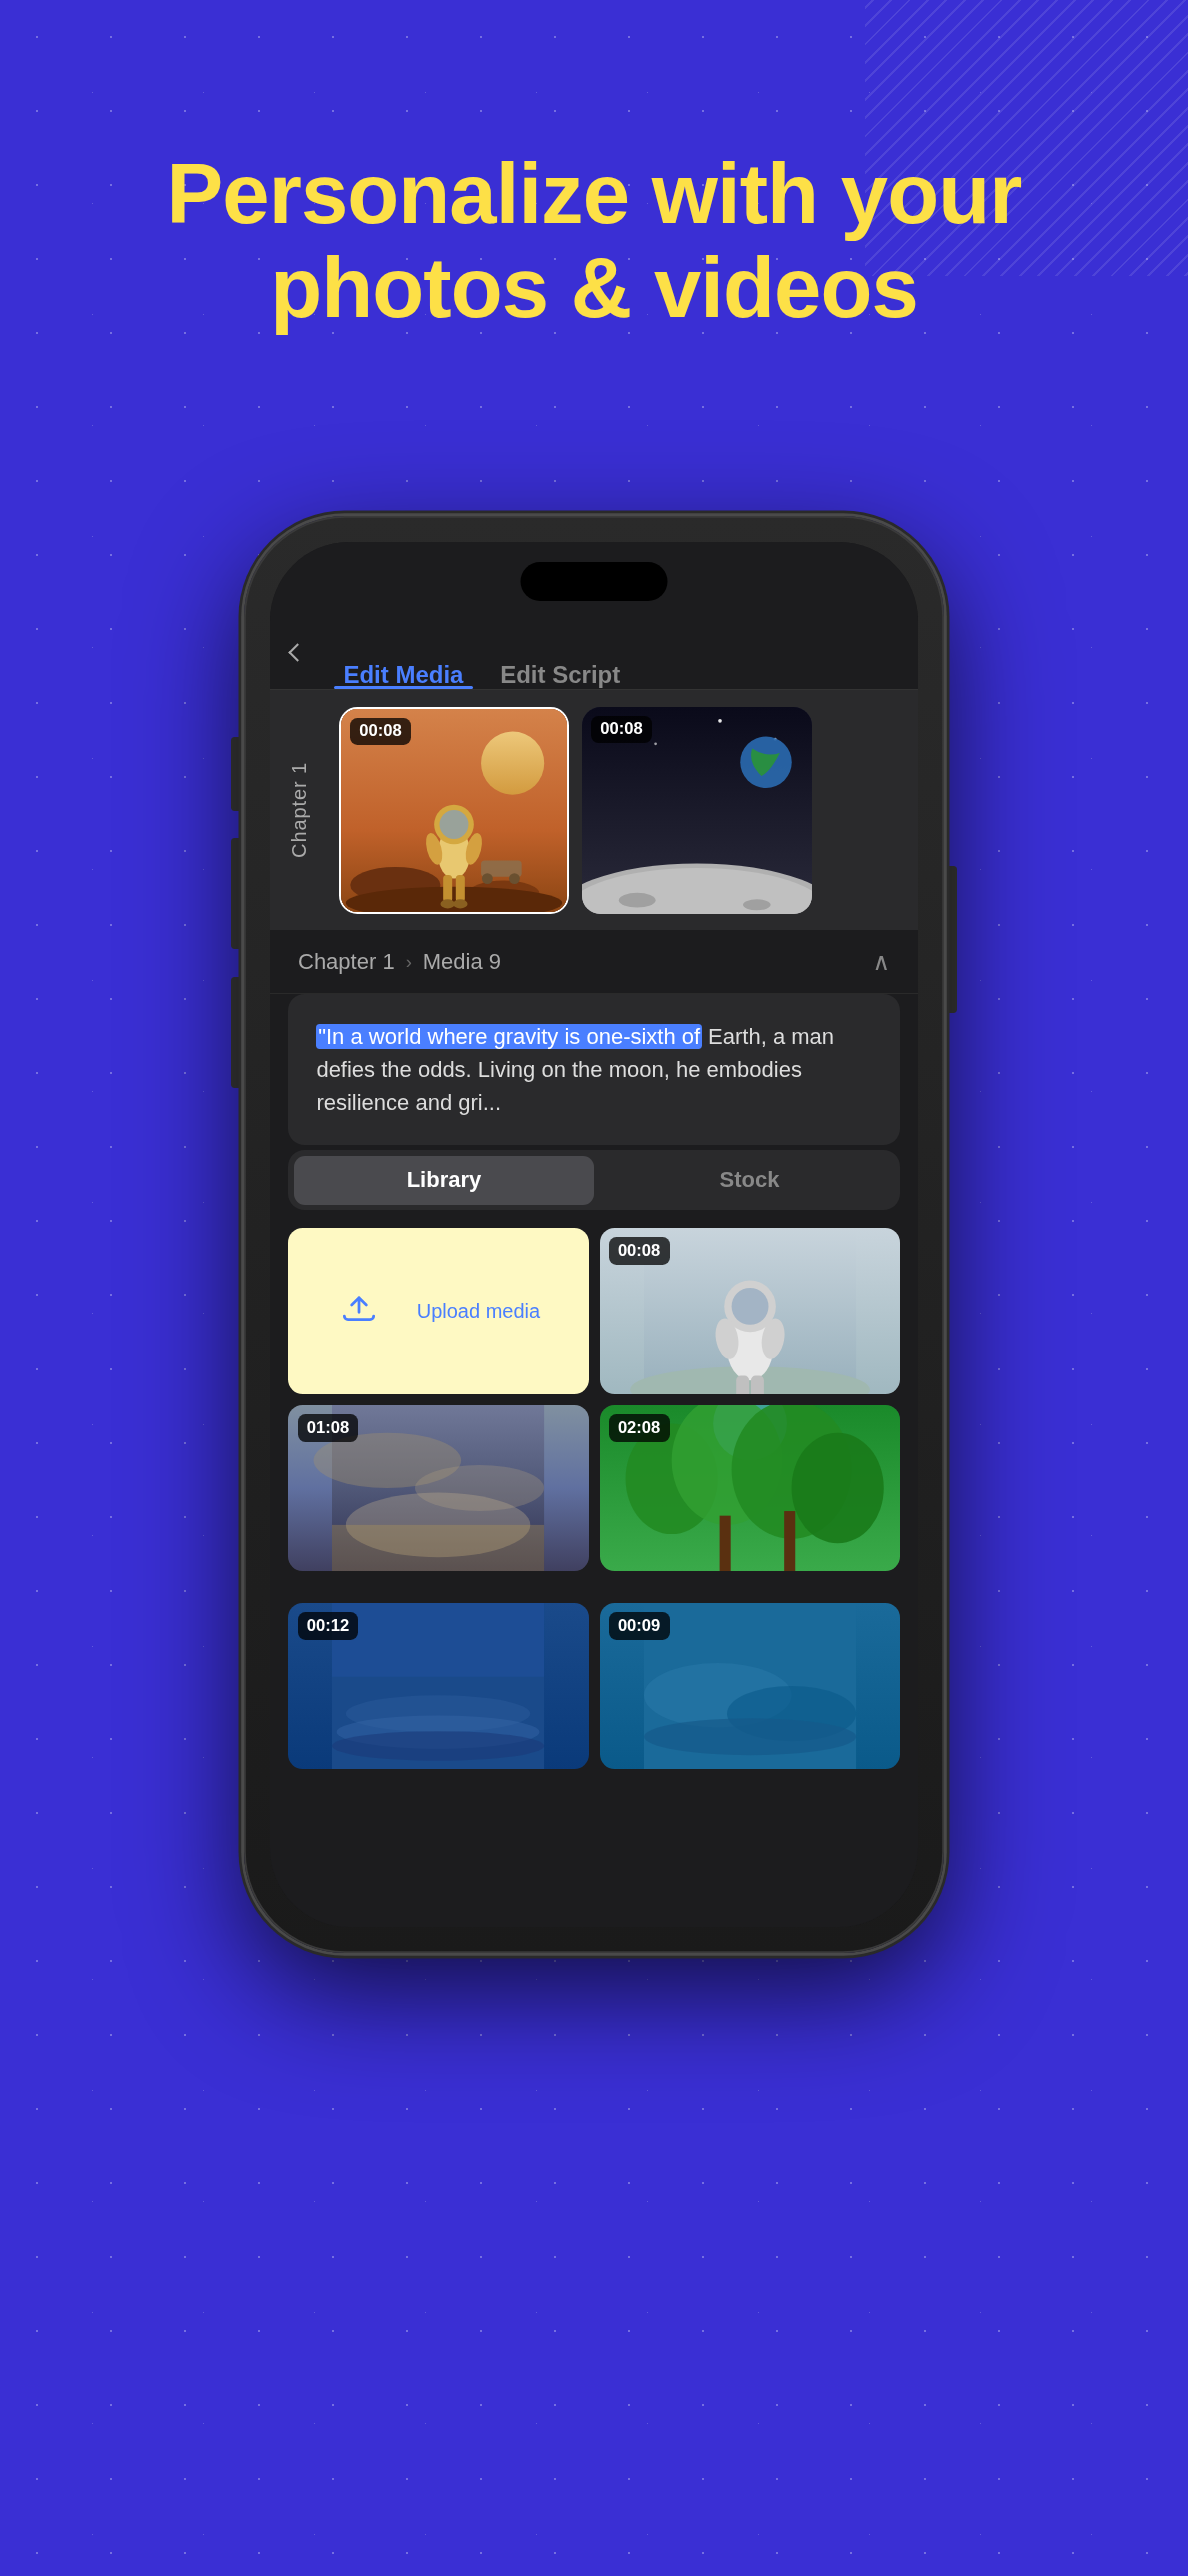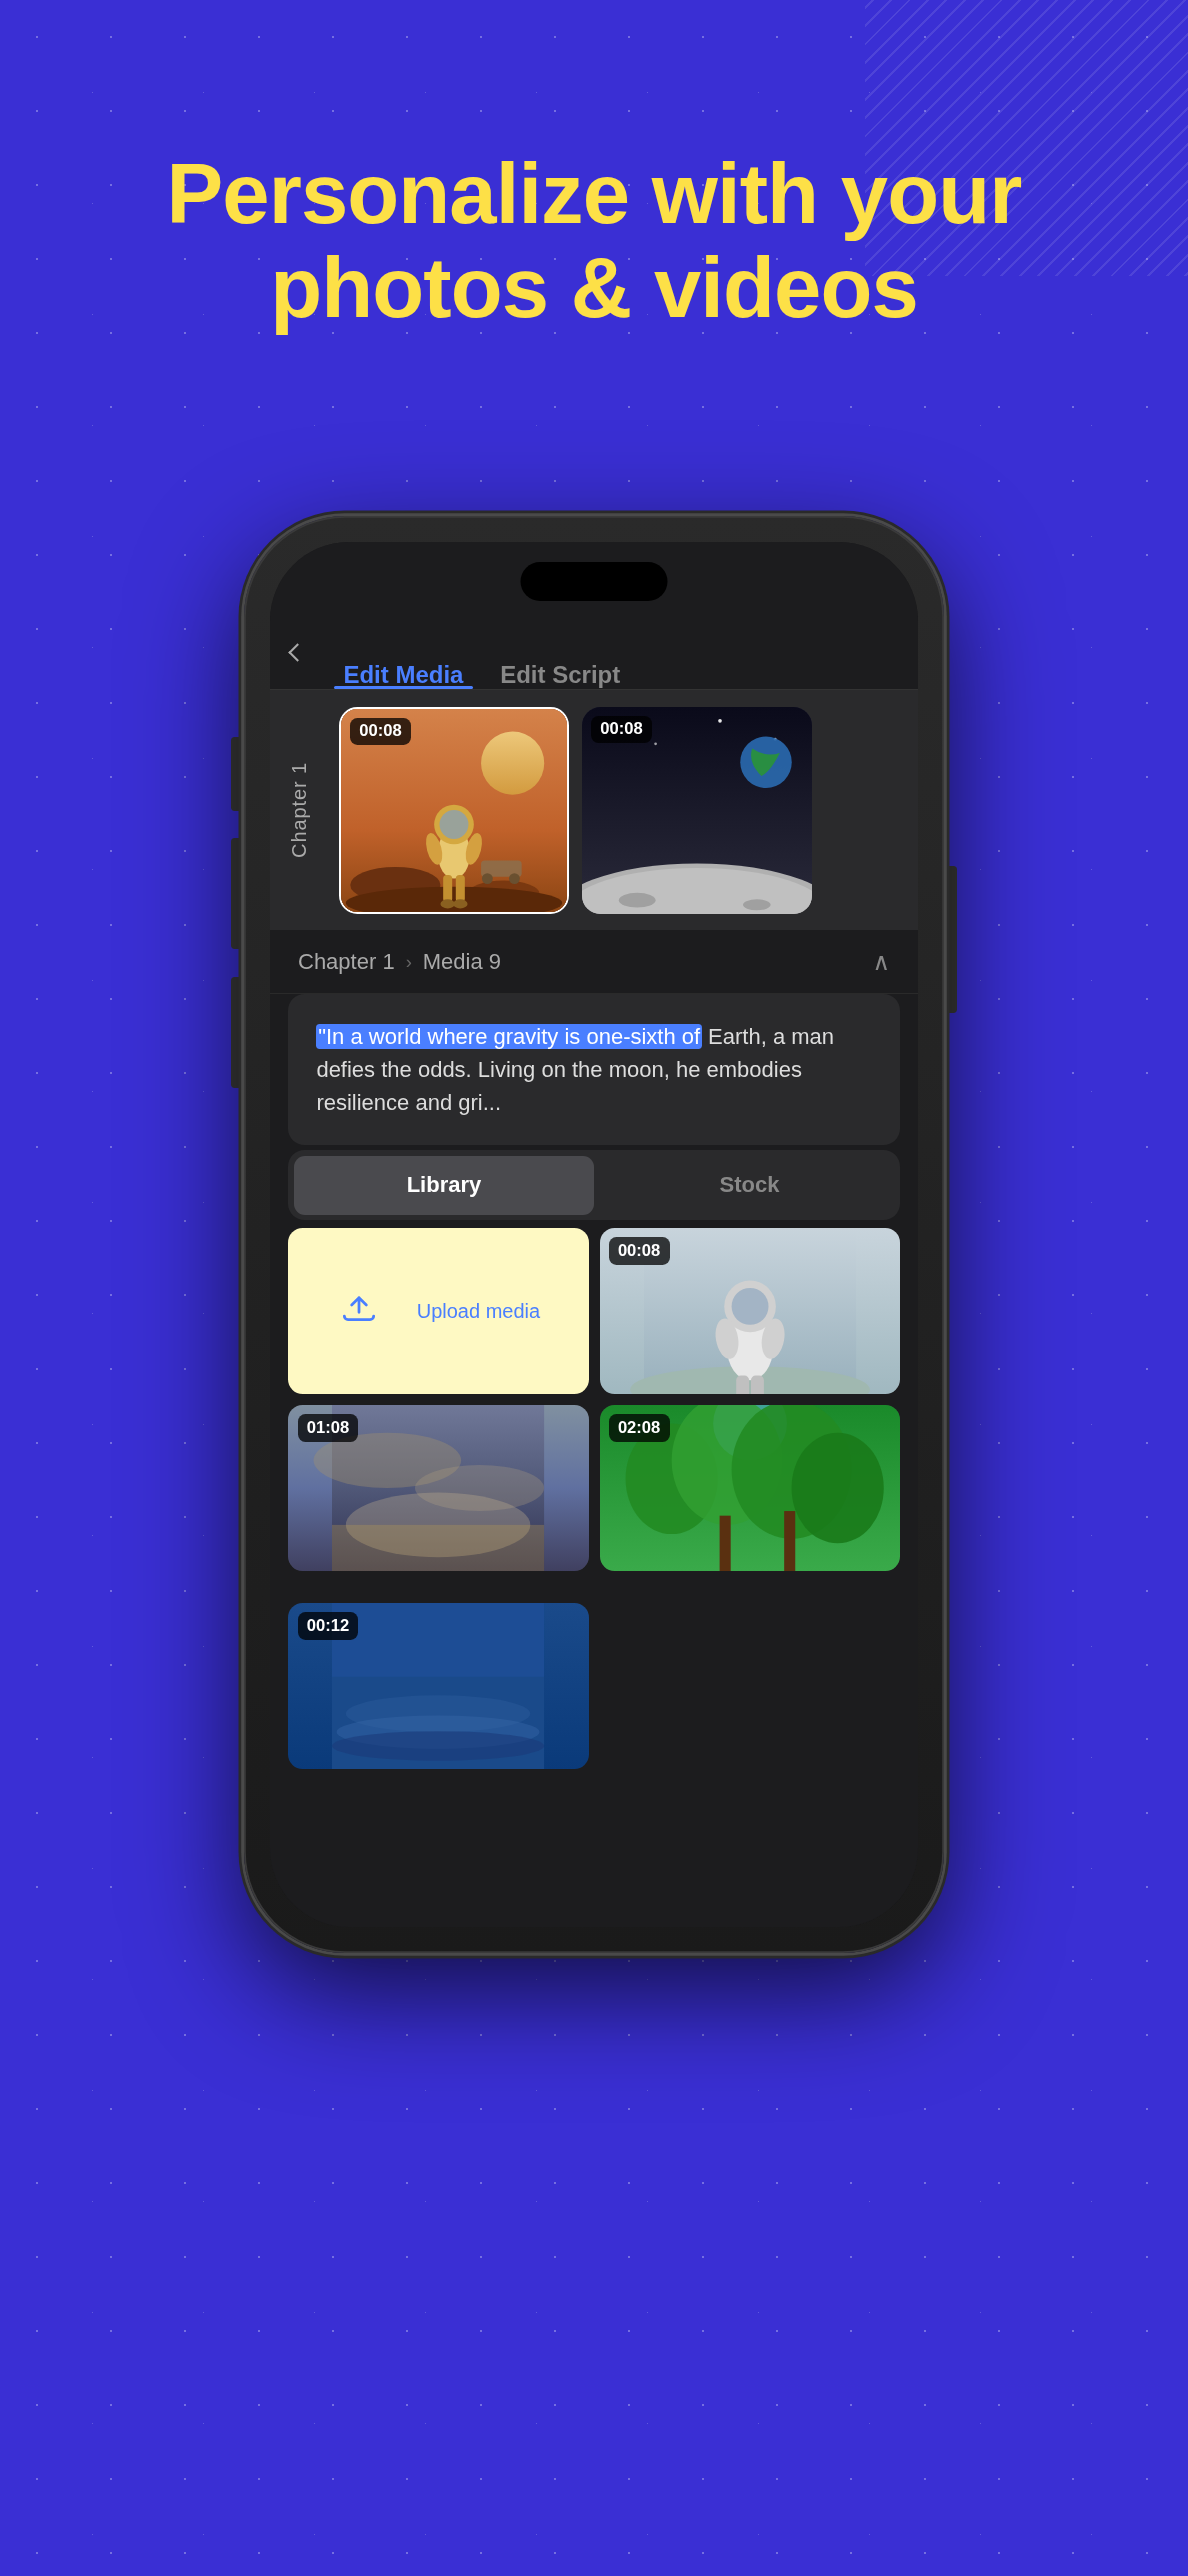--- a/index.html
+++ b/index.html
@@ -347,21 +347,21 @@
       color: #fff;
       border-radius: 3.7px;
       padding: 0 1.8px;
     }
 
     
     .lib-stock-tabs {
       position: absolute;
       top: 608px;
       left: 18.4px; right: 18.4px;
-      height: 70px;
+      height: 60px;
       background: #2a2a2c;
       border-radius: 16.6px;
       display: flex;
       overflow: hidden;
     }
 
     .lib-tab {
       flex: 1;
       display: flex;
       align-items: center;
@@ -707,19 +707,30 @@
                 <ellipse cx="115" cy="120" rx="100" ry="20" fill="#2a5a9a" opacity="0.5"></ellipse>
                 <ellipse cx="115" cy="140" rx="110" ry="18" fill="#3a6aaa" opacity="0.4"></ellipse>
                 <ellipse cx="115" cy="155" rx="115" ry="16" fill="#1a3a7a" opacity="0.6"></ellipse>
 
                 <rect x="0" y="0" width="230" height="80" fill="#2050a0" opacity="0.5"></rect>
               </svg>
             </div>
             <div class="grid-badge">00:12</div>
           </div>
 
+          <div class="grid-item">
+            <div class="water-scene">
+              <svg width="100%" height="100%" viewBox="0 0 230 180" xmlns="http://www.w3.org/2000/svg">
+                <rect width="230" height="180" fill="#1a6a9a"></rect>
+                <ellipse cx="80" cy="100" rx="80" ry="35" fill="#2a7aaa" opacity="0.5"></ellipse>
+                <ellipse cx="160" cy="120" rx="70" ry="30" fill="#0a5a8a" opacity="0.6"></ellipse>
+                <ellipse cx="115" cy="145" rx="115" ry="20" fill="#155a8a" opacity="0.7"></ellipse>
+              </svg>
+            </div>
+            <div class="grid-badge">00:09</div>
+          </div>
         </div>
 
       </div>
     </div>
   </div>
 </div>
 
 
 </body></html>

